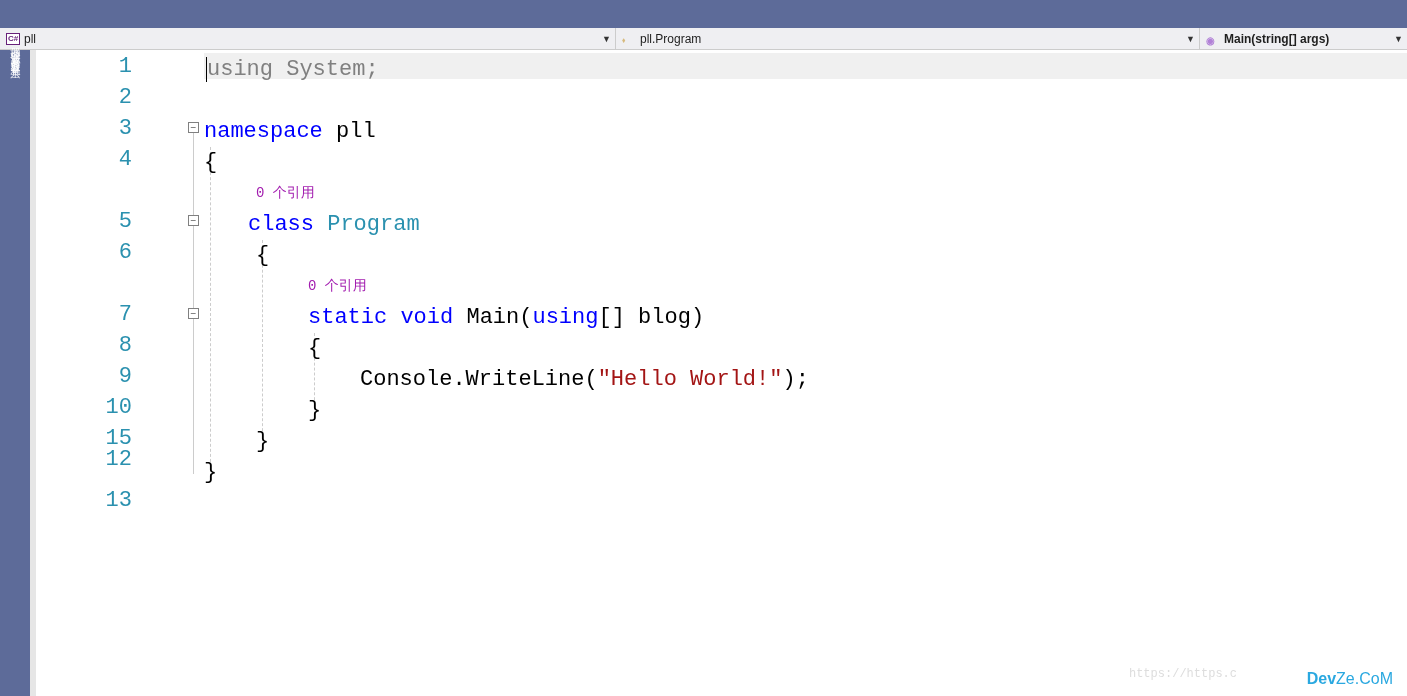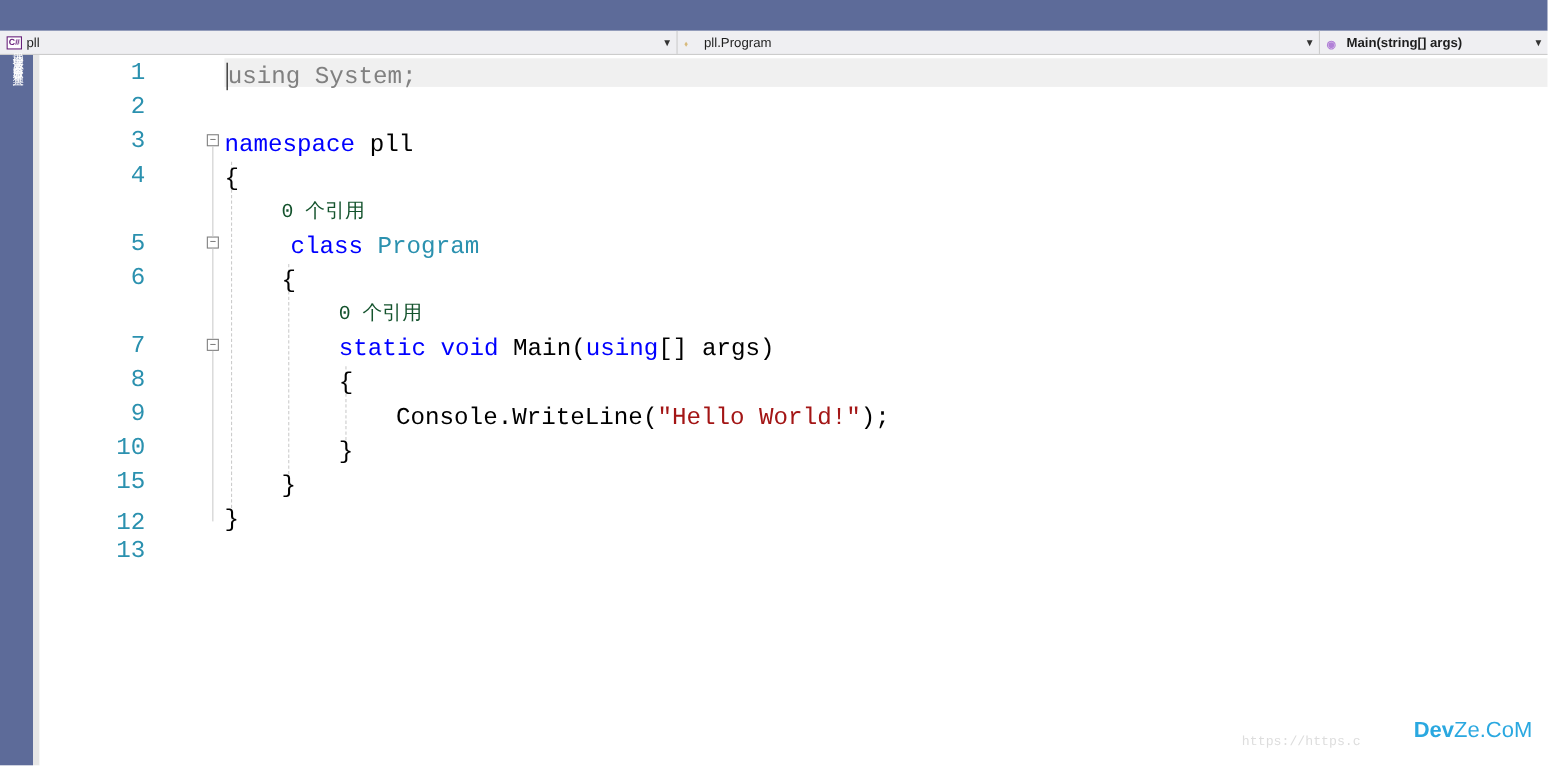--- a/index.html
+++ b/index.html
@@ -40,26 +40,26 @@
 
 .code { flex:1; font-family:Consolas,"SimSun","Courier New",monospace; font-size:22px; line-height:31px; position:relative; padding-top:4px; }
 .row { position:absolute; left:0; white-space:pre; }
 .hl { background:#f0f0f0; position:absolute; left:0; right:0; height:26px; }
 .guide { position:absolute; width:0; border-left:1px dashed #ccc; }
 
 .kw { color:#0000ff; }
 .kw-dim { color:#808080; }
 .type { color:#2b91af; }
 .str { color:#a31515; }
-.codelens { color:#14532d; font-size:18px; }
+.codelens { color:#a21caf; font-size:14px; }
 .cursor { border-left:1px solid #000; }
 
 
 .wm1 { position:absolute; right:14px; bottom:28px; color:#2aa8e0; font-size:26px; letter-spacing:10px; font-weight:300; }
-.wm2 { position:absolute; right:14px; bottom:16px; color:#2aa8e0; font-size:20px; font-family:Arial,sans-serif; }
+.wm2 { position:absolute; right:14px; bottom:2px; color:#2aa8e0; font-size:16px; font-family:Arial,sans-serif; }
 .wm2 b { color:#2aa8e0; font-weight:bold; }
 .wm3 { position:absolute; right:170px; bottom:6px; color:#ddd; font-size:12px; }
 </style>
 </head>
 <body>
 
 <div class="topbar"></div>
 
 <div class="navrow">
   <div class="navcell c1">
@@ -93,21 +93,21 @@
     <div class="lineno" style="top:35px">2</div>
     <div class="lineno" style="top:66px">3</div>
     <div class="lineno" style="top:97px">4</div>
     <div class="lineno" style="top:159px">5</div>
     <div class="lineno" style="top:190px">6</div>
     <div class="lineno" style="top:252px">7</div>
     <div class="lineno" style="top:283px">8</div>
     <div class="lineno" style="top:314px">9</div>
     <div class="lineno" style="top:345px">10</div>
     <div class="lineno" style="top:376px">15</div>
-    <div class="lineno" style="top:413px">12</div>
+    <div class="lineno" style="top:397px">12</div>
     <div class="lineno" style="top:438px">13</div>
 
     <div class="fold" style="top:72px">−</div>
     <div class="fold" style="top:165px">−</div>
     <div class="fold" style="top:258px">−</div>
     <div class="vline" style="top:83px;height:82px"></div>
     <div class="vline" style="top:176px;height:82px"></div>
     <div class="vline" style="top:269px;height:155px"></div>
   </div>
 
@@ -118,26 +118,26 @@
     <div class="guide" style="left:58px; top:190px; height:206px"></div>
     <div class="guide" style="left:110px; top:283px; height:82px"></div>
 
     <div class="row" style="top:66px;left:0"><span class="kw">namespace</span><span> pll</span></div>
 
     <div class="row" style="top:4px;left:2px"><span class="cursor"></span><span class="kw-dim">using</span><span class="kw-dim"> </span><span style="color:#808080">System</span><span style="color:#808080">;</span></div>
     <div class="row" style="top:97px;left:0"><span>{</span></div>
 
     <div class="row codelens" style="top:128px;left:52px"><span>0 个引用</span></div>
 
-    <div class="row" style="top:159px;left:60px"><span class="kw">class</span><span class="type"> Program</span></div>
+    <div class="row" style="top:159px;left:44px"><span class="kw">class</span><span class="type"> Program</span></div>
     <div class="row" style="top:190px;left:52px"><span>{</span></div>
 
     <div class="row codelens" style="top:221px;left:104px"><span>0 个引用</span></div>
 
-    <div class="row" style="top:252px;left:104px"><span class="kw">static</span><span class="kw"> void</span><span> Main</span><span>(</span><span class="kw">using</span><span>[] args</span><span>)</span></div>
+    <div class="row" style="top:252px;left:104px"><span class="kw">static</span><span class="kw"> void</span><span> Main</span><span>(</span><span class="kw">using</span><span>[] blog</span><span>)</span></div>
     <div class="row" style="top:283px;left:104px"><span>{</span></div>
     <div class="row" style="top:314px;left:156px"><span>Console.WriteLine(</span><span class="str">"Hello World!"</span><span>);</span></div>
     <div class="row" style="top:345px;left:104px"><span>}</span></div>
     <div class="row" style="top:376px;left:52px"><span>}</span></div>
     <div class="row" style="top:407px;left:0"><span>}</span></div>
 
     <div class="wm3">https://https.c</div>
     <div class="wm2"><b>Dev</b><span>Ze.CoM</span></div>
   </div>
 

